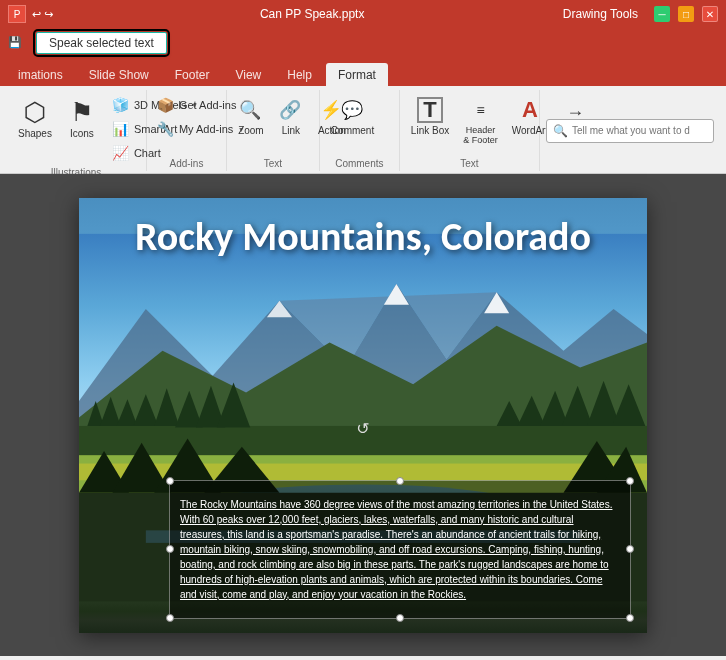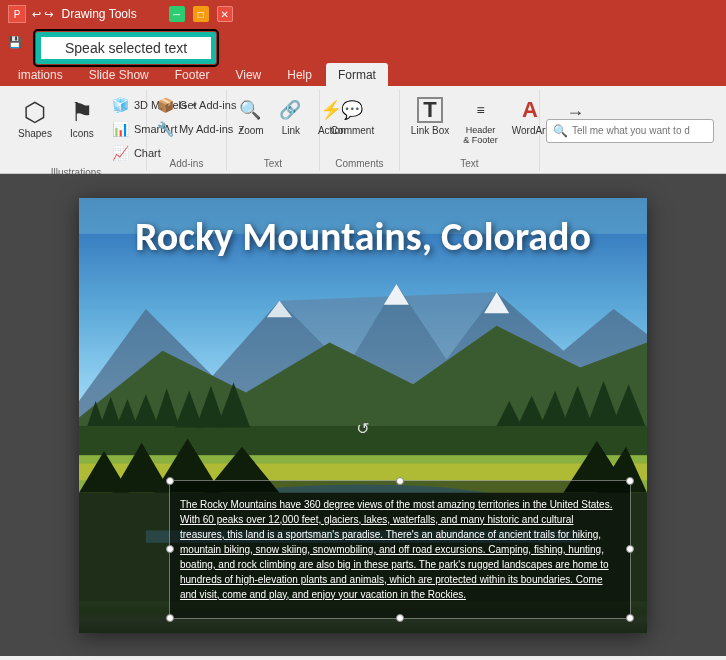--- a/index.html
+++ b/index.html
@@ -50,24 +50,24 @@
       width: 18px; height: 18px;
       display: flex; align-items: center; justify-content: center;
       color: white; font-size: 11px; cursor: pointer;
       border-radius: 2px;
     }
     .speak-tooltip {
       position: absolute;
       top: 4px;
       left: 36px;
       background: white;
-      border: 5px solid #14b8a6;
+      border: 1px solid #14b8a6;
       border-radius: 2px;
-      padding: 3px 24px;
-      font-size: 14px;
+      padding: 3px 12px;
+      font-size: 12px;
       color: #333;
       white-space: nowrap;
       box-shadow: 1px 2px 4px rgba(0,0,0,0.2);
       z-index: 10;
     }
     .speak-tooltip-outline {
       outline: 2px solid #000;
       outline-offset: 1px;
     }
 
@@ -312,21 +312,22 @@
     .dropdown-arrow {
       font-size: 8px; color: #666; margin-left: 2px;
     }
   </style>
 </head>
 <body>
 
 <div class="title-bar">
   <div class="title-bar-icon">P</div>
   <span style="color:white;font-size:11px;margin-right:8px;">↩ ↪</span>
-  <span style="font-size:12px;color:white;margin-right:16px;">Drawing Tools</span>
+  <span class="title-bar-filename">Can PP Speak.pptx</span>
+  <span style="font-size:12px;color:white;">Drawing Tools</span>
   <div class="title-bar-controls">
     <div class="title-ctrl title-ctrl-min">─</div>
     <div class="title-ctrl title-ctrl-max">□</div>
     <div class="title-ctrl title-ctrl-close">✕</div>
   </div>
 </div>
 
 <div class="quick-access-bar">
   <div class="qa-icon">💾</div>
   <div class="speak-tooltip speak-tooltip-outline">Speak selected text</div>

